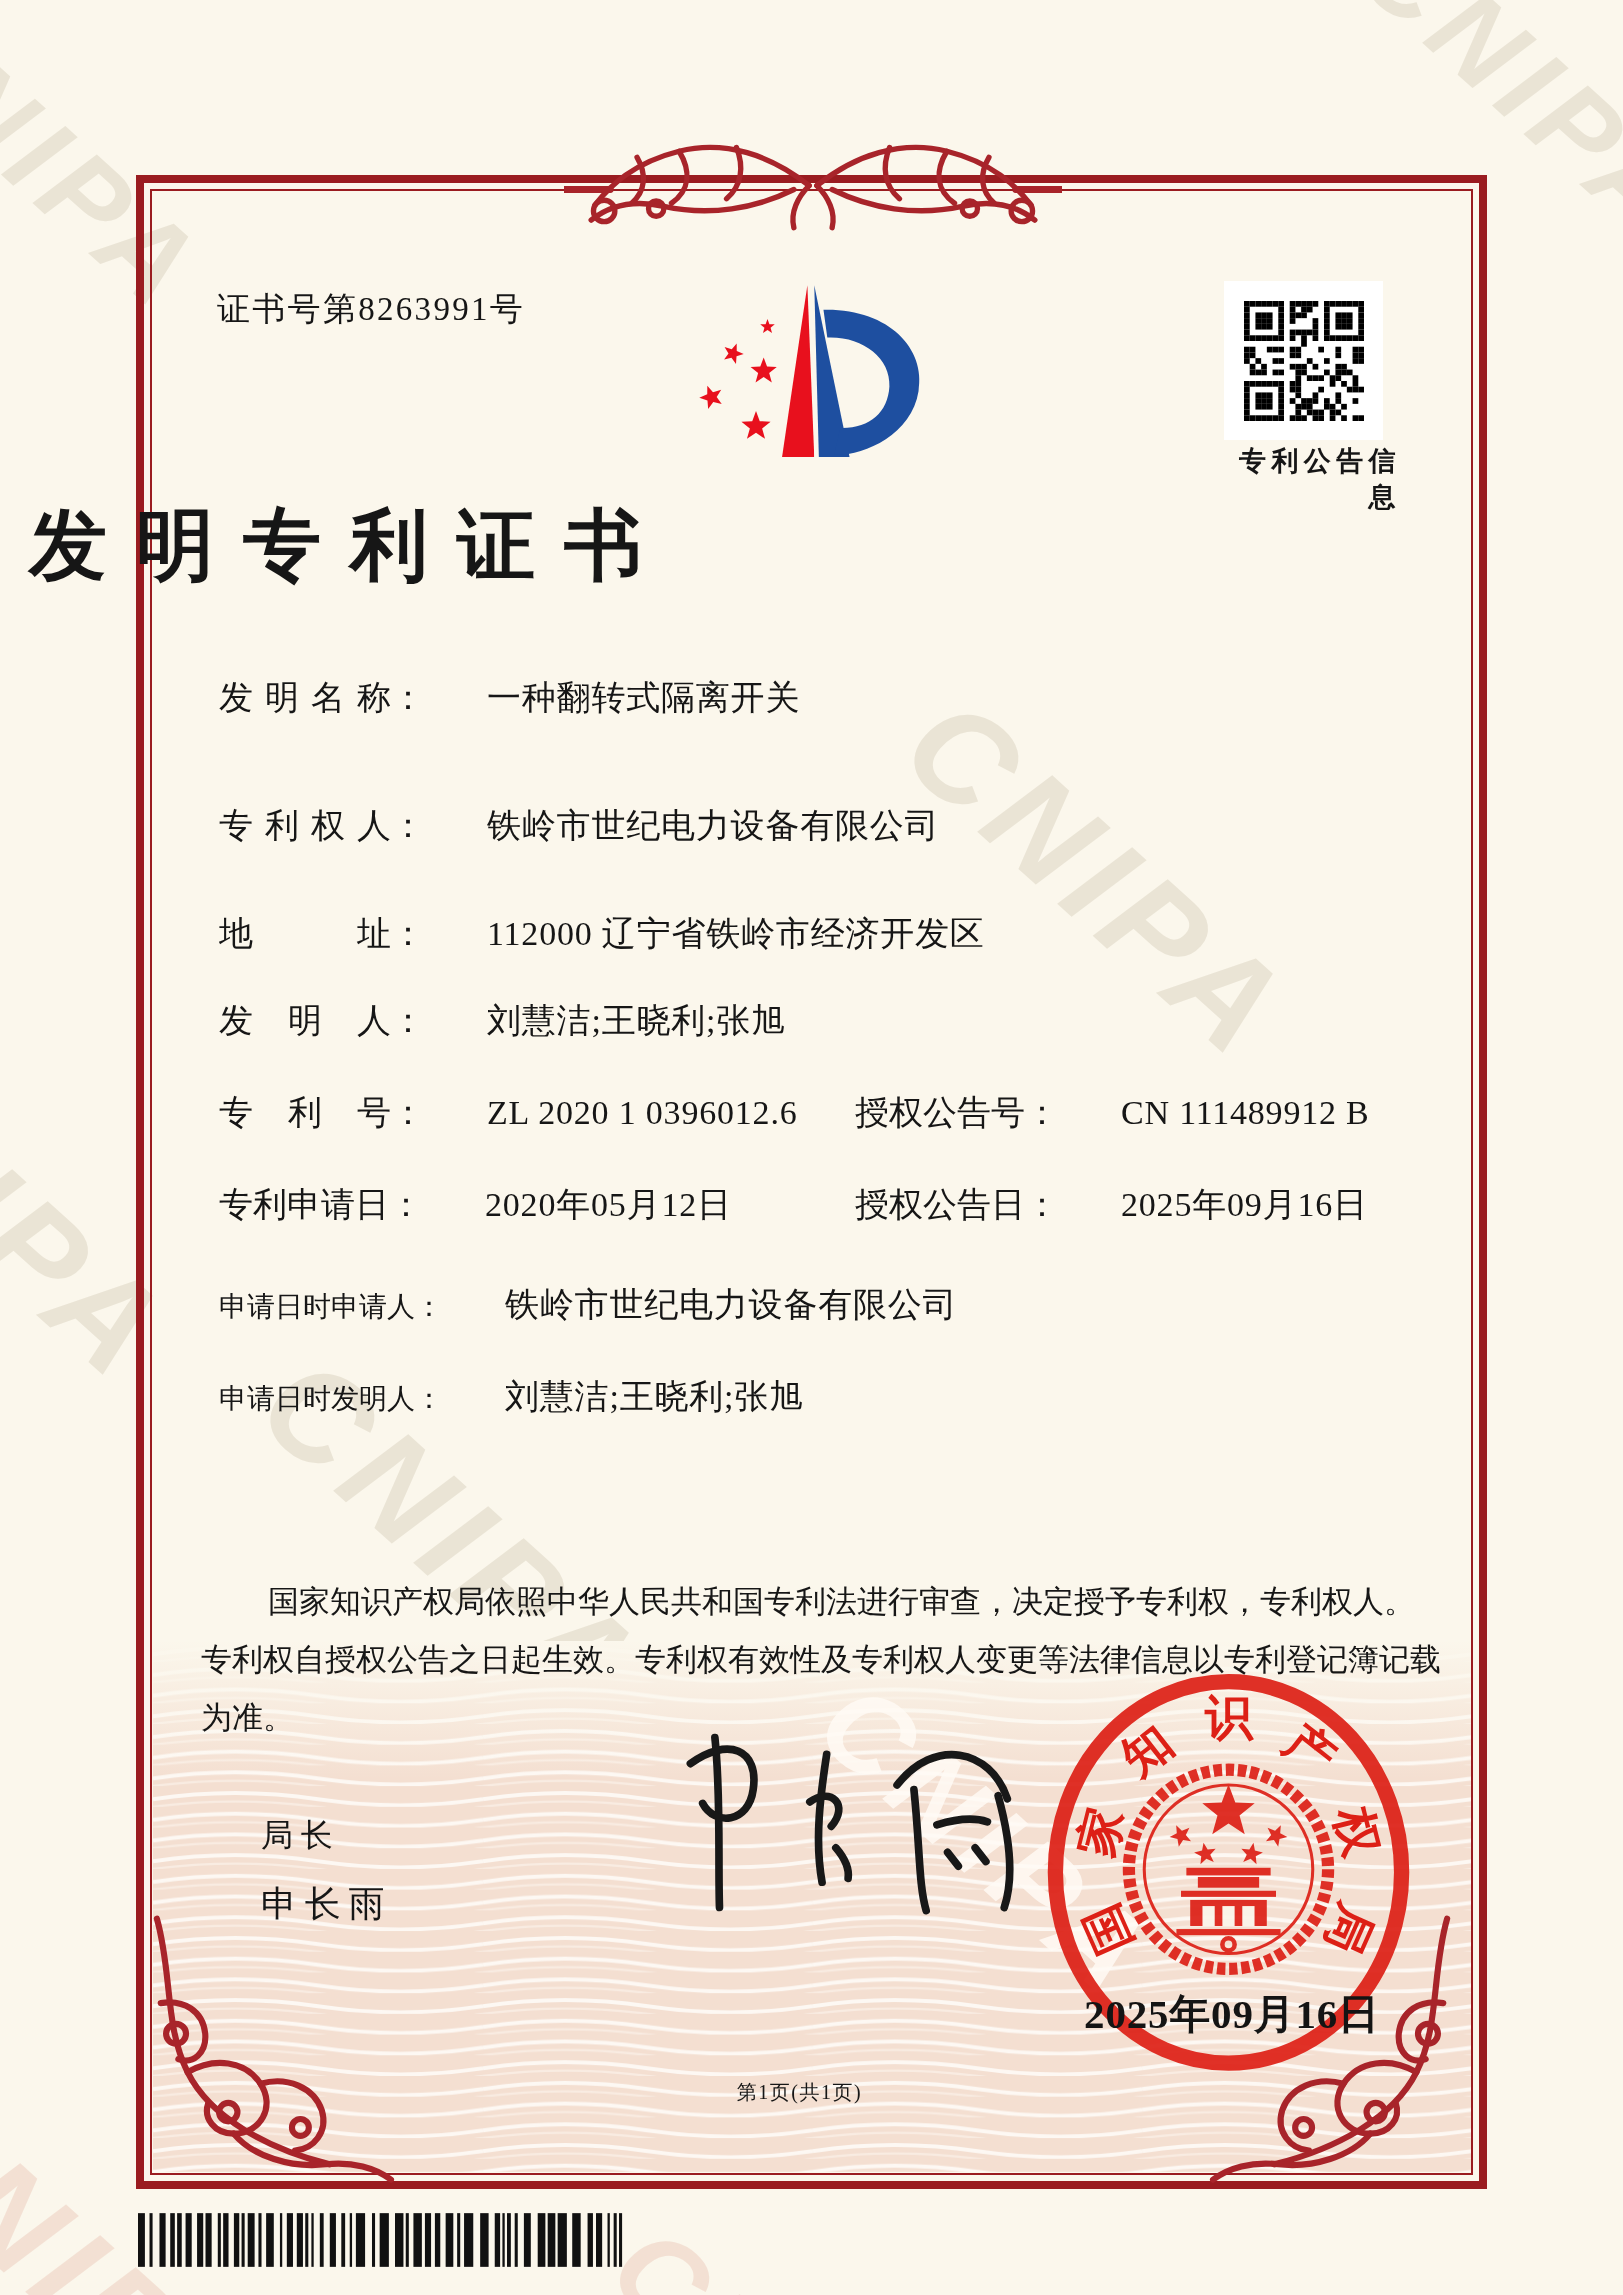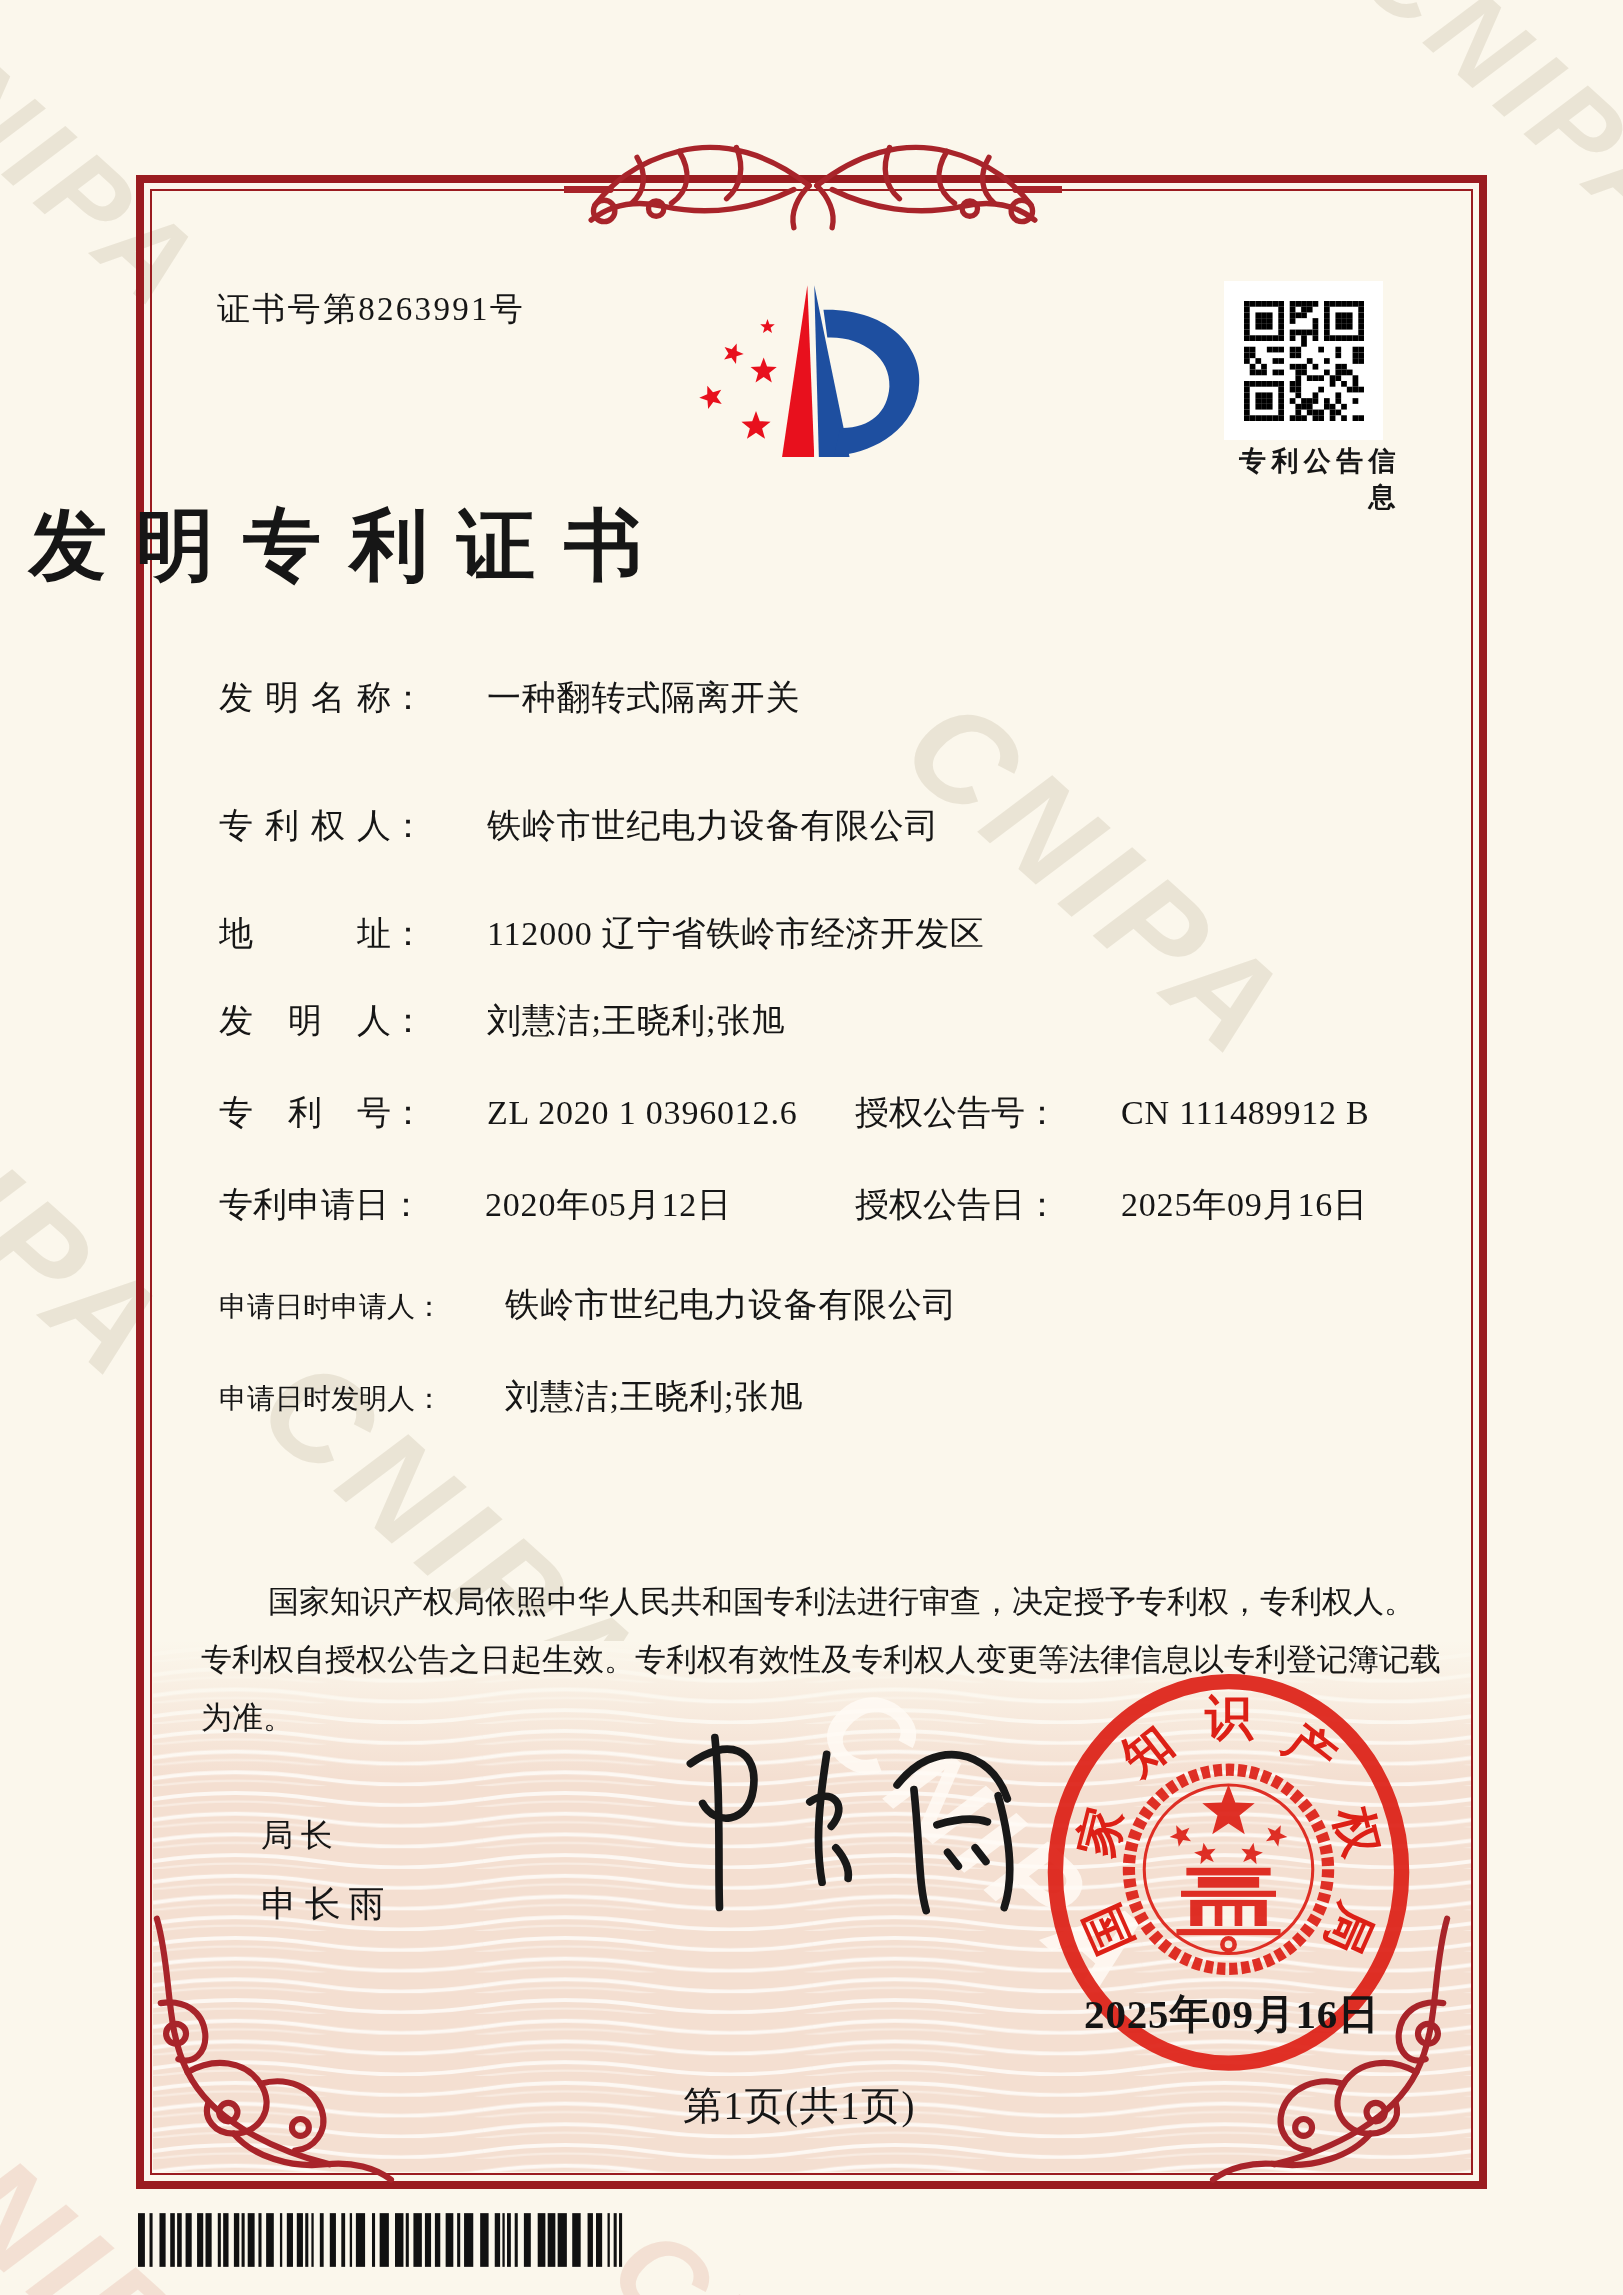--- a/index.html
+++ b/index.html
@@ -45,21 +45,21 @@
   #signer-name{left:261px;top:1880px;font-size:36px;letter-spacing:7.7px;z-index:5;}
   #signature{left:644px;top:1710px;z-index:5;}
   
   #seal{left:1037px;top:1664px;z-index:6;}
   #seal-ring{left:1037px;top:1664px;width:383px;height:429px;z-index:7;pointer-events:none;}
   .sealchar{position:absolute;font-size:48px;font-weight:700;color:#dd2016;z-index:7;
             font-family:"Liberation Serif","DejaVu Serif",serif;}
   #seal-date{left:1052px;top:1987px;width:360px;text-align:center;font-size:41px;font-weight:600;
              color:#141414;letter-spacing:0.8px;z-index:8;}
   
-  #page-footer{left:0;top:2079px;width:1599px;text-align:center;font-size:39px;letter-spacing:1.5px;z-index:5;}
+  #page-footer{left:0;top:2079px;width:1599px;text-align:center;font-size:20px;letter-spacing:1.5px;z-index:5;}
   #barcode{left:138px;top:2213px;z-index:5;}
 </style>
 </head>
 <body>
 
 <div class="wm" style="left:-69px;top:-31px">CNIPA</div>
 <div class="wm" style="left:1422px;top:-100px">CNIPA</div>
 <div class="wm big" style="left:978px;top:667px">CNIPA</div>
 <div class="wm big" style="left:-142px;top:989px">CNIPA</div>
 <div class="wm big" style="left:334px;top:1326px">CNIPA</div>

